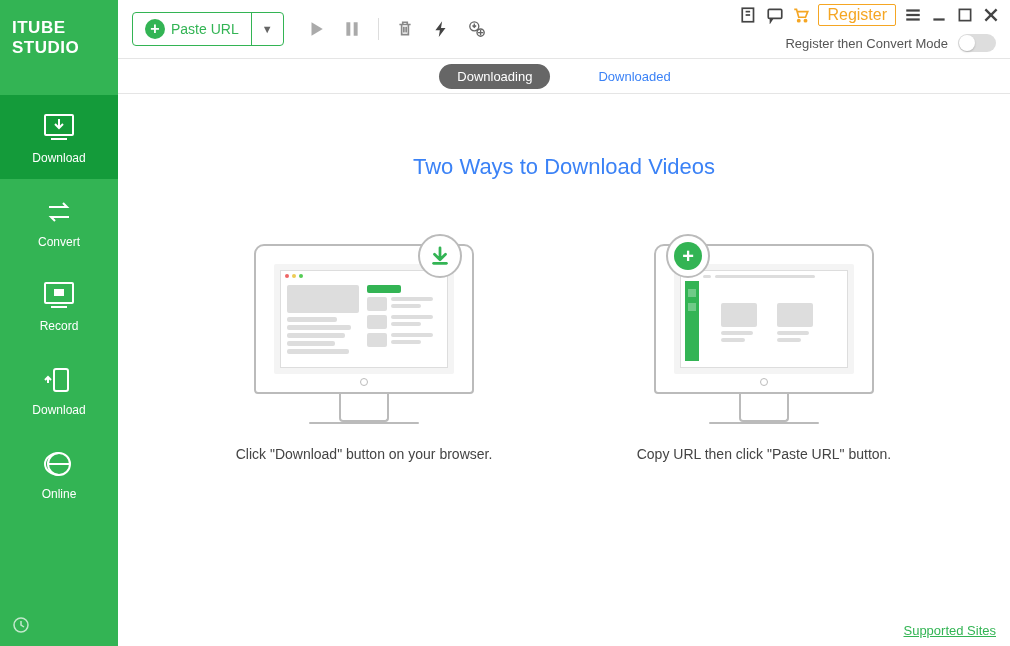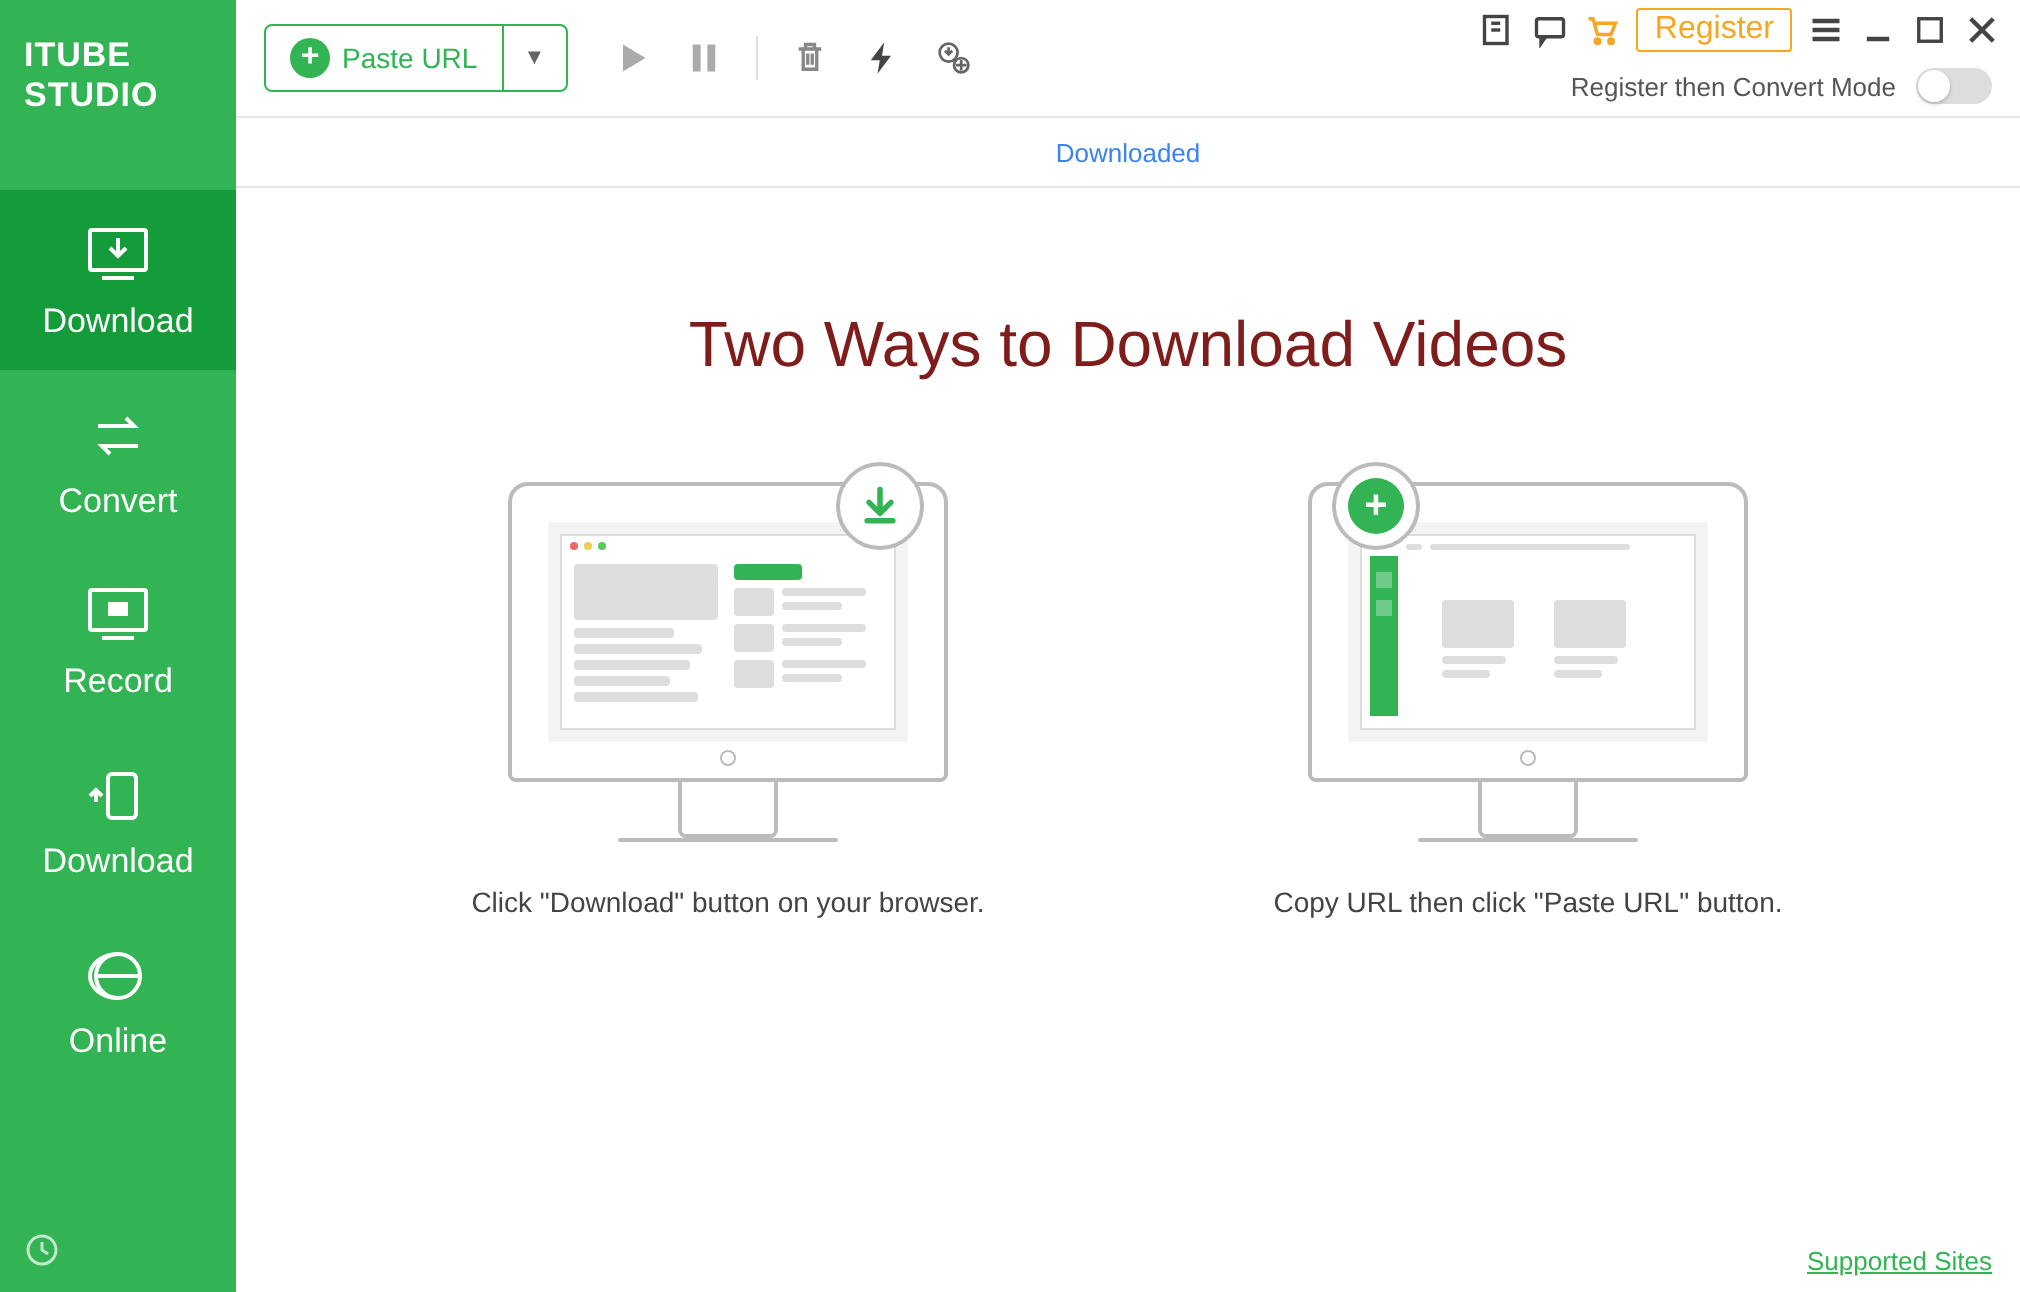--- a/index.html
+++ b/index.html
@@ -6,21 +6,21 @@
 body { width: 1010px; height: 646px; overflow: hidden; background: #fff; }
 .app { display: flex; width: 100%; height: 100%; }
 
 
 .sidebar { width: 118px; background: #33b454; display: flex; flex-direction: column; color: #fff; gap: 19px; }
 .logo { padding: 18px 8px; font-weight: bold; font-size: 17px; letter-spacing: 0.5px; text-align: left; padding-left: 12px; }
 .nav { flex: 1; display: flex; flex-direction: column; }
 .nav-item { display: flex; flex-direction: column; align-items: center; padding: 18px 0 14px; cursor: pointer; font-size: 13px; }
 .nav-item.active { background: #149b3a; }
 .nav-item svg { width: 36px; height: 30px; margin-bottom: 8px; }
-.nav-item span { font-size: 17px; }
+.nav-item span { font-size: 12px; }
 .sidebar-footer { padding: 12px; display: flex; justify-content: flex-start; }
 .sidebar-footer svg { width: 18px; height: 18px; opacity: 0.7; }
 
 
 .main { flex: 1; display: flex; flex-direction: column; position: relative; }
 
 
 .topbar { height: 58px; display: flex; align-items: center; padding: 0 14px; position: relative; }
 .paste-btn { display: flex; align-items: center; border: 1.5px solid #33b454; border-radius: 4px; overflow: hidden; height: 34px; }
 .paste-main { display: flex; align-items: center; padding: 0 12px; cursor: pointer; gap: 6px; }
@@ -42,21 +42,21 @@
 .toggle { width: 38px; height: 18px; background: #ddd; border-radius: 10px; position: relative; cursor: pointer; }
 .toggle::after { content: ''; position: absolute; width: 16px; height: 16px; background: #fff; border-radius: 50%; top: 1px; left: 1px; box-shadow: 0 1px 2px rgba(0,0,0,0.2); }
 
 
 .tab-row { height: 36px; border-top: 1px solid #e5e5e5; border-bottom: 1px solid #e5e5e5; display: flex; align-items: center; justify-content: center; gap: 30px; }
 .tab { padding: 5px 18px; border-radius: 13px; font-size: 13px; cursor: pointer; color: #3b82f6; }
 .tab.active { background: #666; color: #fff; }
 
 
 .content { flex: 1; display: flex; flex-direction: column; align-items: center; padding-top: 60px; position: relative; }
-.headline { font-size: 32px; color: #7f1d1d; font-weight: normal; margin-bottom: 50px; }
+.headline { font-size: 22px; color: #3b82f6; font-weight: normal; margin-bottom: 64px; }
 .ways { display: flex; gap: 120px; align-items: flex-start; }
 .way { display: flex; flex-direction: column; align-items: center; width: 280px; }
 .way-desc { margin-top: 20px; font-size: 14px; color: #444; text-align: center; line-height: 1.5; }
 
 
 .monitor { width: 220px; position: relative; }
 .screen { width: 220px; height: 150px; border: 2px solid #bbb; border-radius: 10px 10px 4px 4px; background: #fff; position: relative; overflow: visible; }
 .screen-inner { position: absolute; top: 18px; left: 18px; right: 18px; bottom: 18px; background: #f4f4f4; border-radius: 2px; }
 .stand { width: 50px; height: 28px; margin: 0 auto; border-left: 2px solid #bbb; border-right: 2px solid #bbb; border-bottom: 2px solid #bbb; border-radius: 0 0 4px 4px; }
 .base { width: 110px; height: 2px; background: #bbb; margin: 0 auto; border-radius: 2px; }
@@ -224,20 +224,21 @@
               <circle cx="7" cy="7" r="5"></circle>
               <path d="M7 4 v4 M5 6 l2 2 l2 -2"></path>
               <circle cx="14" cy="14" r="4"></circle>
               <path d="M14 11 v6 M11 14 h6"></path>
             </svg>
         </div>
       </div>
     </div>
 
     <div class="tab-row">
+      <div class="tab active">Downloading</div>
       <div class="tab">Downloaded</div>
     </div>
 
     <div class="content">
       <h1 class="headline">Two Ways to Download Videos</h1>
       <div class="ways">
 
         <div class="way">
           <div class="monitor">
             <div class="screen">

